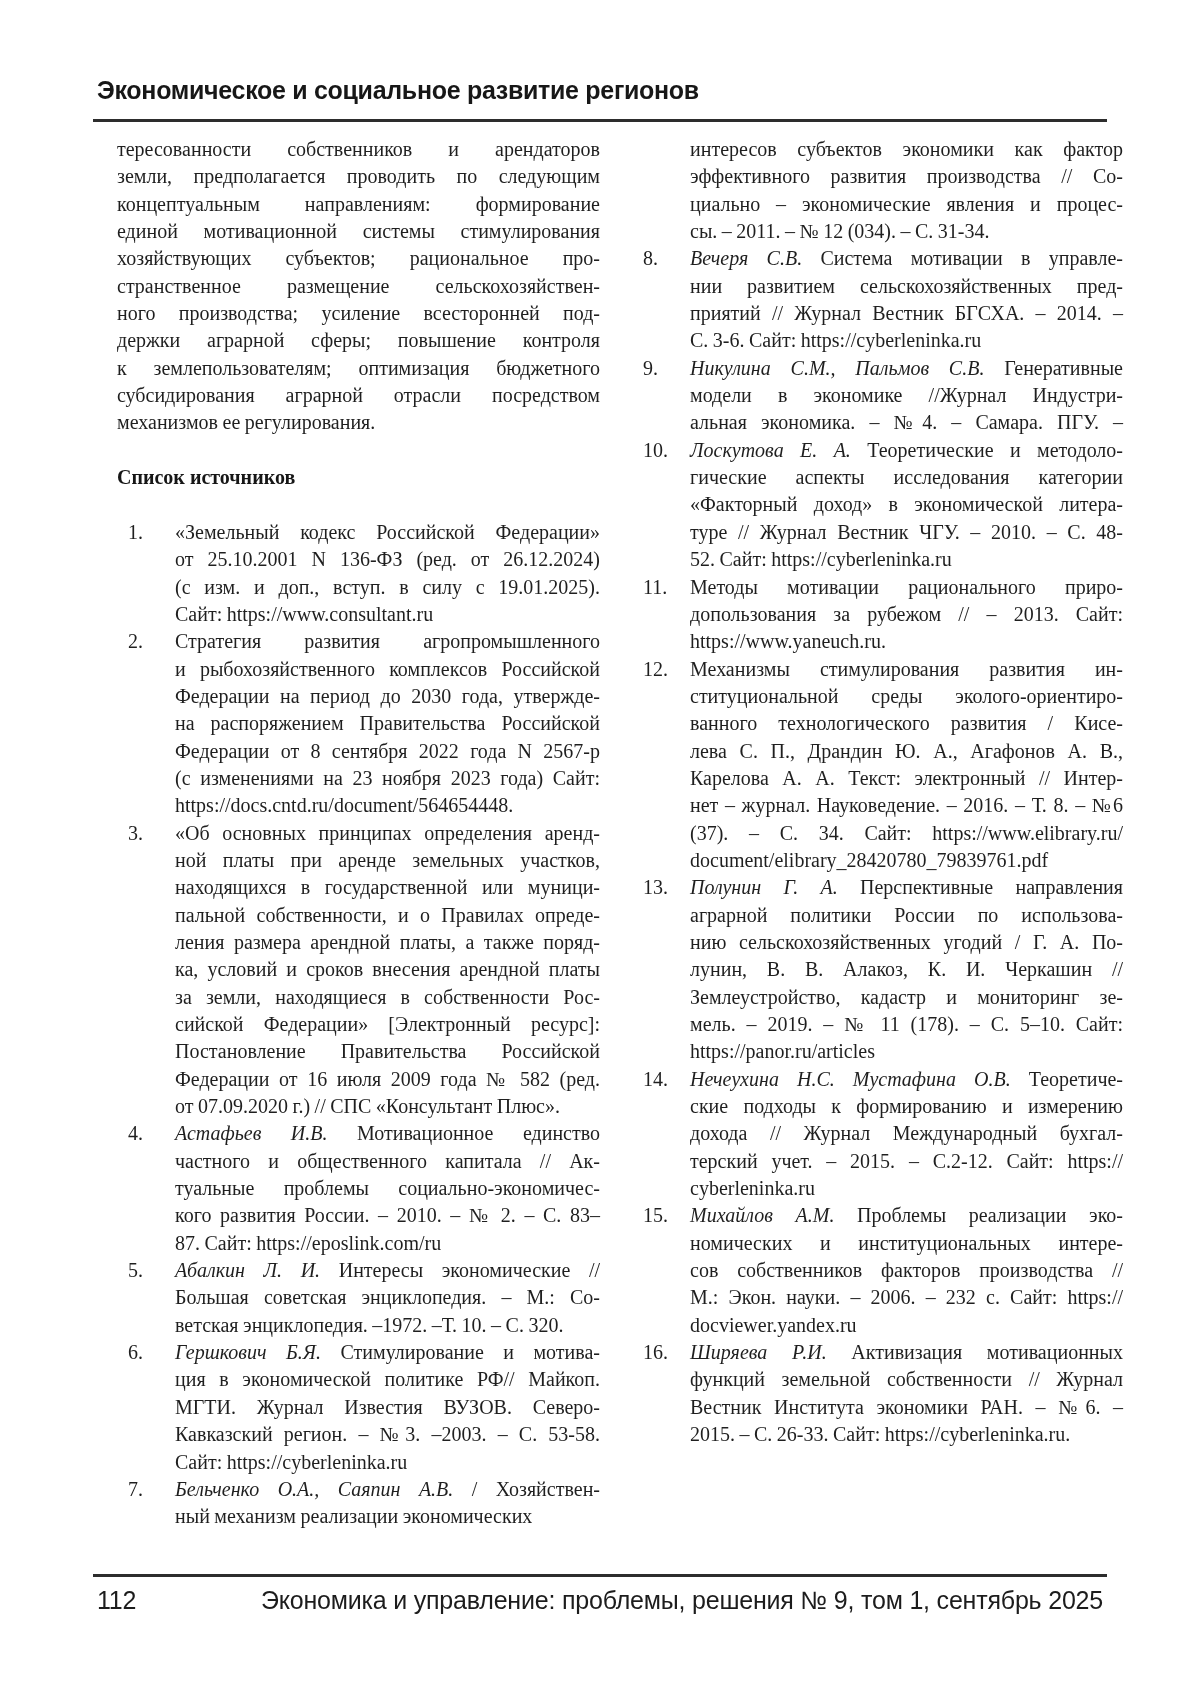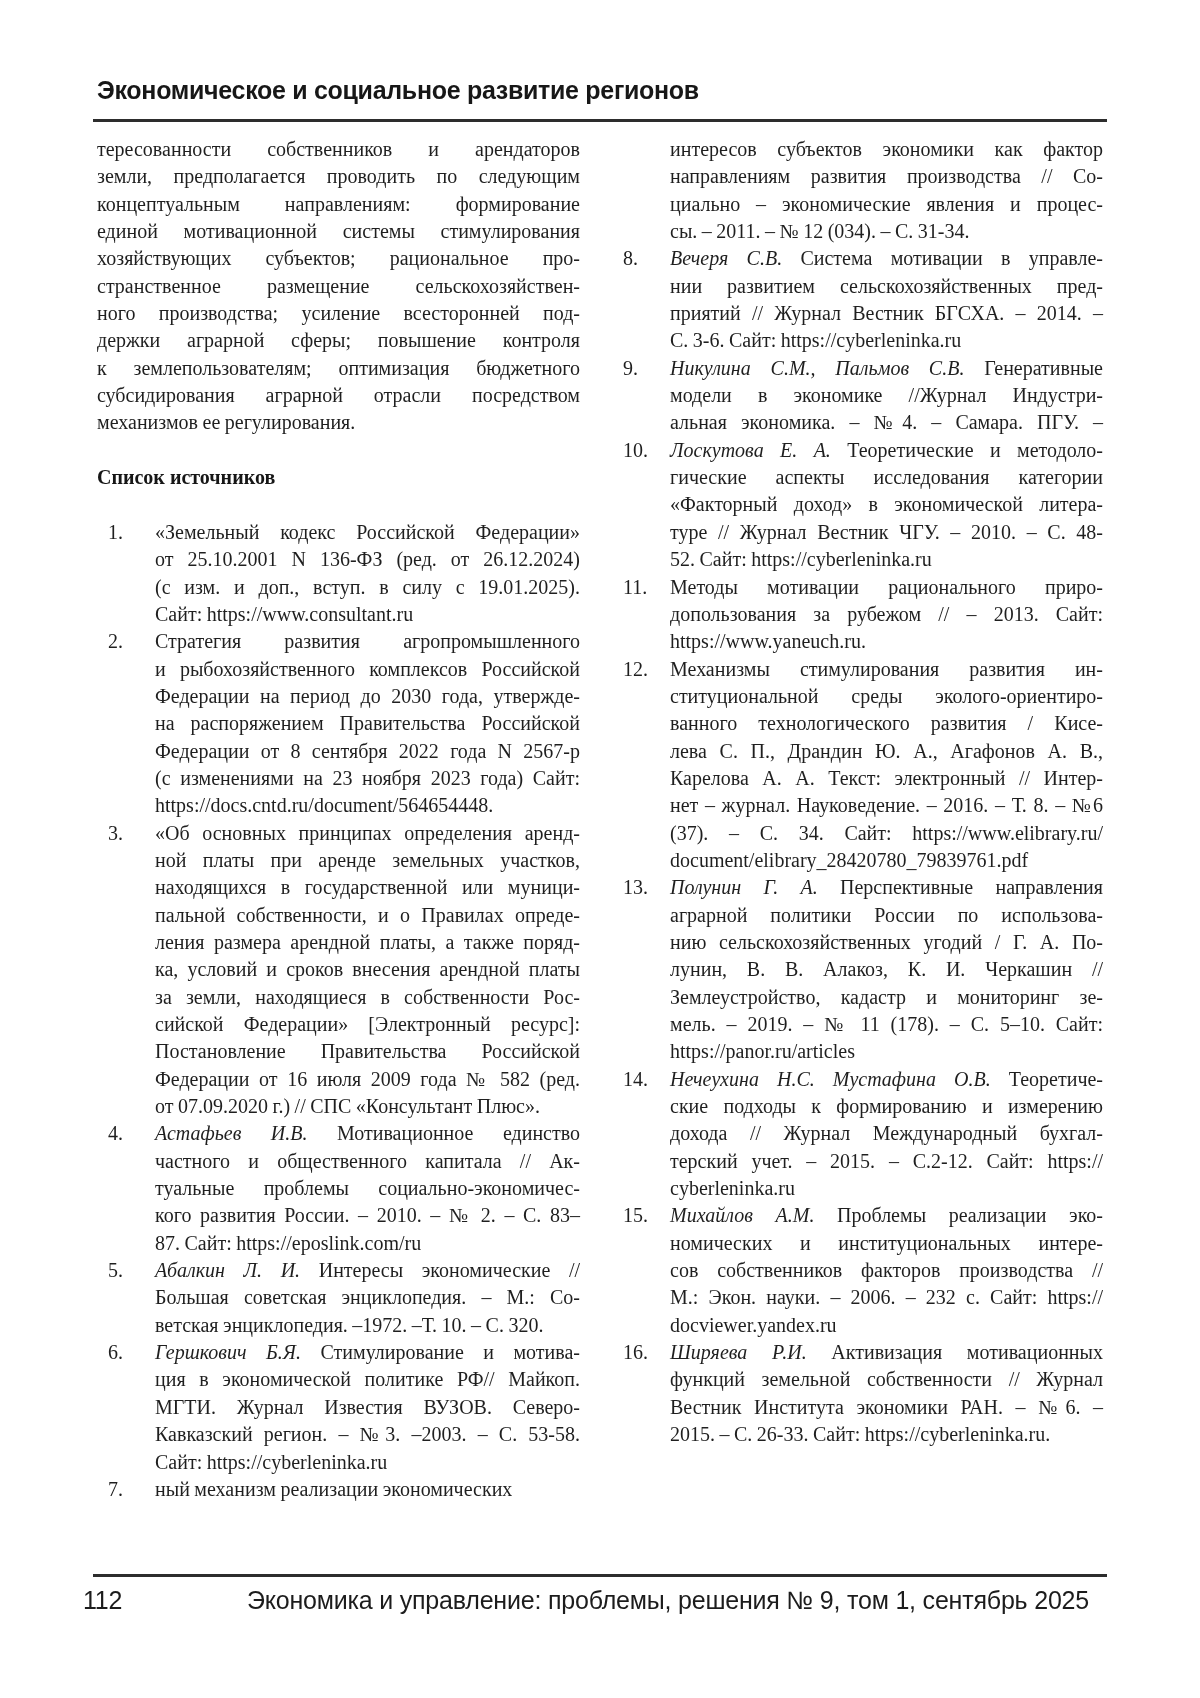--- a/index.html
+++ b/index.html
@@ -36,41 +36,41 @@
   .columns {
     position: absolute;
     left: 97px;
     top: 136px;
     width: 1006px;
     display: flex;
     gap: 32px;
     font-size: 20px;
     line-height: 27.35px;
   }
-  .col-left  { width: 483px; flex: 0 0 483px; }
+  .col-left  { width: 483px; flex: 0 0 483px; margin-left: 20px; }
   .col-right { width: 491px; flex: 0 0 491px; }
   .line { text-align: justify; text-align-last: justify; word-spacing: -0.5px; }
   .line.last { text-align-last: left; }
   .line em { font-style: italic; }
   .src-heading {
     text-align: left;
     font-weight: 700;
     color: #161616;
     margin: 27.35px 0;
   }
   .item { display: flex; gap: 8px; }
   .num {
     flex: 0 0 50px;
     box-sizing: border-box;
     padding-left: 11px;
   }
   .itemtext { flex: 1; min-width: 0; }
   .footer-row {
     position: absolute;
-    left: 83px;
+    left: 97px;
     top: 1586px;
     width: 1006px;
     display: flex;
     justify-content: space-between;
     align-items: baseline;
     font-family: "Liberation Sans", "DejaVu Sans", sans-serif;
     font-size: 25px;
     color: #1c1c1c;
     letter-spacing: -0.2px;
   }
@@ -160,32 +160,33 @@
               <div class="line"><em>Гершкович Б.Я.</em> Стимулирование и мотива-</div>
               <div class="line">ция в экономической политике РФ// Майкоп.</div>
               <div class="line">МГТИ. Журнал Известия ВУЗОВ. Северо-</div>
               <div class="line">Кавказский регион. – №3. –2003. – С. 53-58.</div>
               <div class="line last">Сайт: https://cyberleninka.ru</div>
             </div>
           </div>
           <div class="item">
             <div class="num">7.</div>
             <div class="itemtext">
+              <div class="line"><em>Бельченко О.А., Саяпин А.В.</em> / Хозяйствен-</div>
               <div class="line last">ный механизм реализации экономических</div>
             </div>
           </div>
         </div>
     </div>
     <div class="col-right">
       <div id="right-items">
           <div class="item">
             <div class="num"></div>
             <div class="itemtext">
               <div class="line">интересов субъектов экономики как фактор</div>
-              <div class="line">направлениям развития производства // Со-</div>
+              <div class="line">эффективного развития производства // Со-</div>
               <div class="line">циально – экономические явления и процес-</div>
               <div class="line last">сы. – 2011. – № 12 (034). – С. 31-34.</div>
             </div>
           </div>
           <div class="item">
             <div class="num">8.</div>
             <div class="itemtext">
               <div class="line"><em>Вечеря С.В.</em> Система мотивации в управле-</div>
               <div class="line">нии развитием сельскохозяйственных пред-</div>
               <div class="line">приятий // Журнал Вестник БГСХА. – 2014. –</div>

